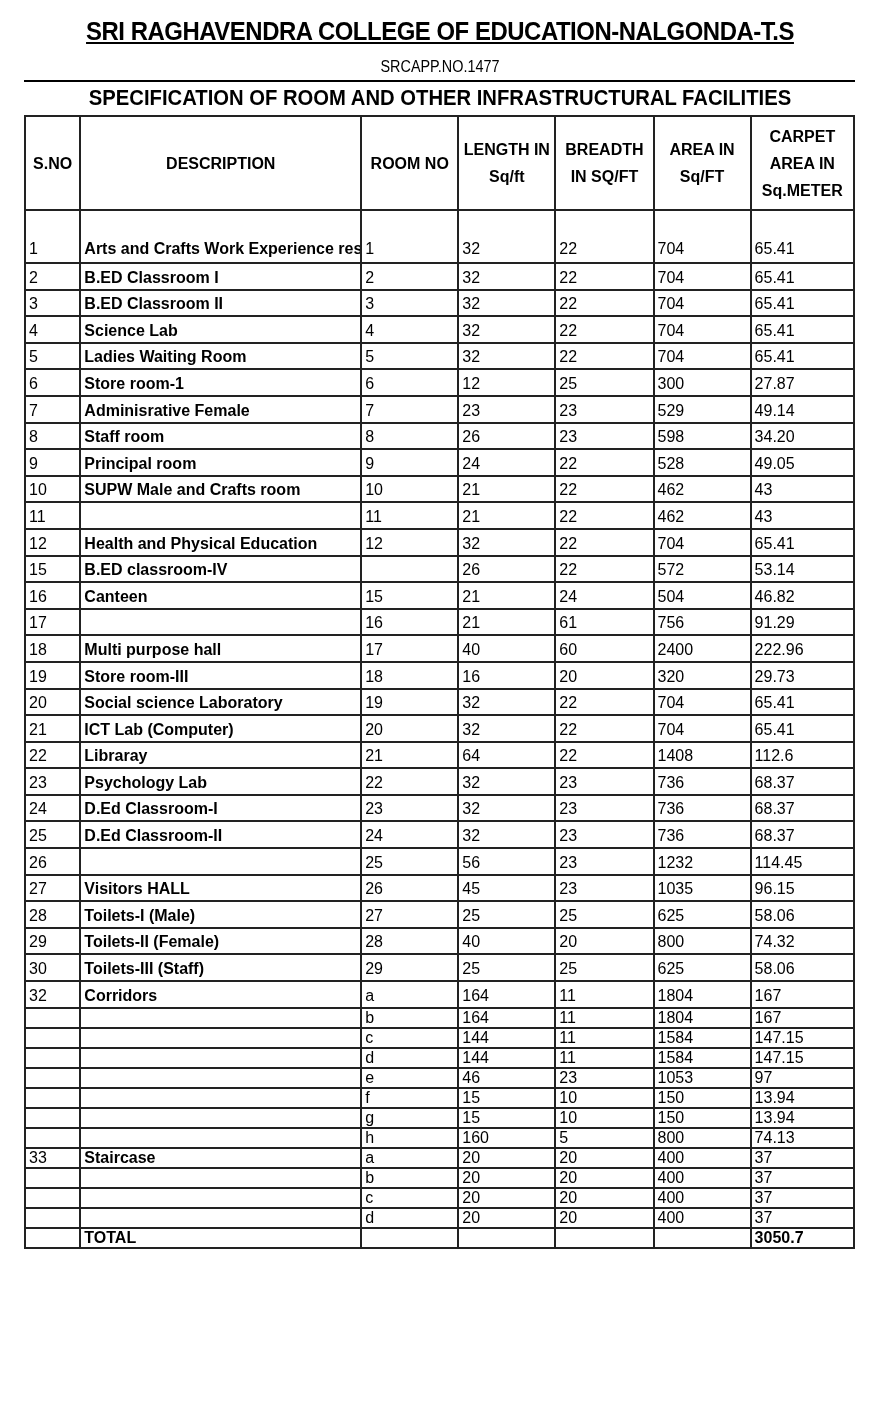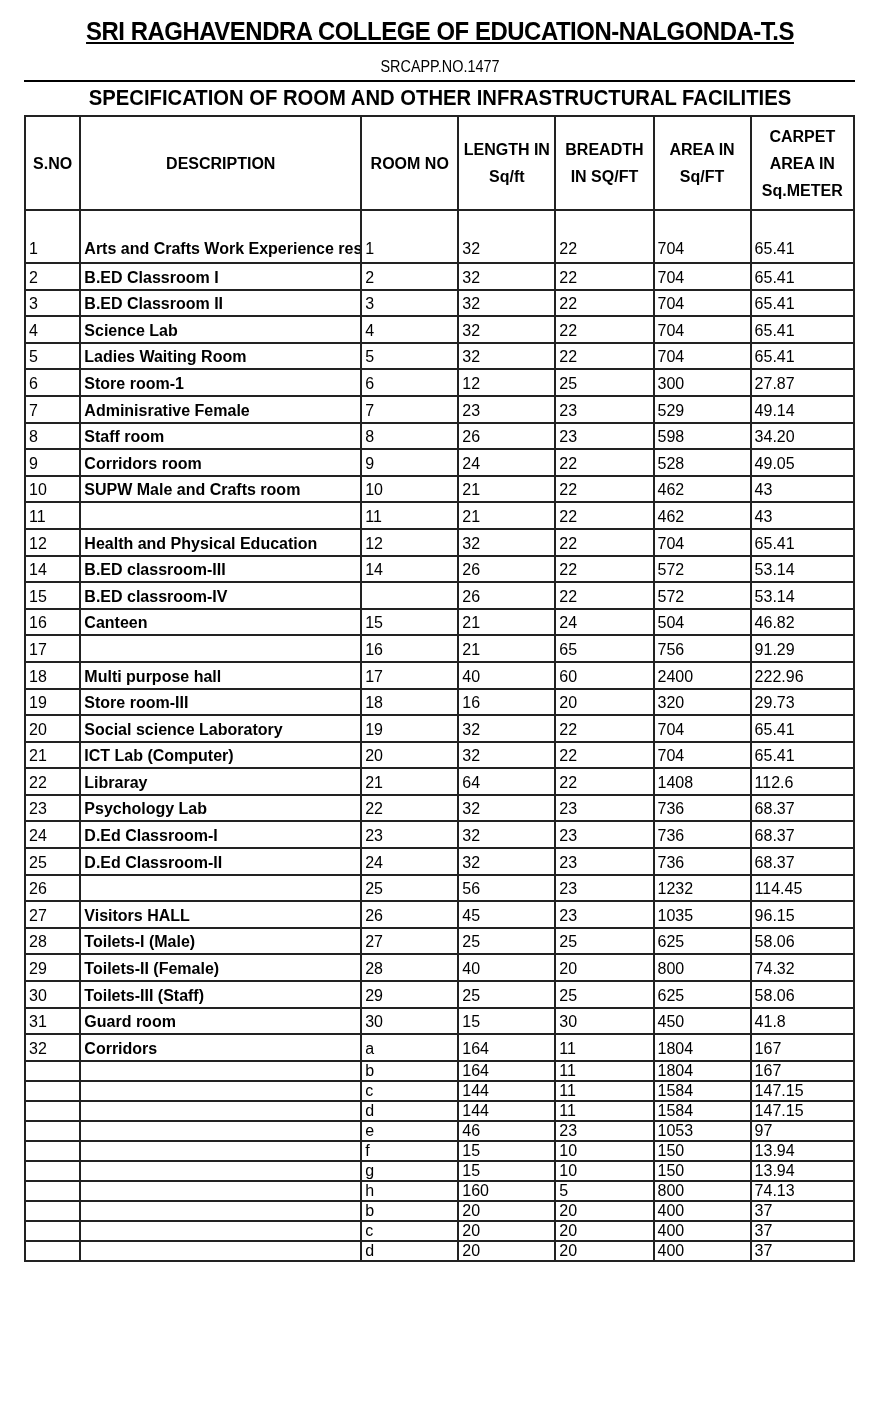--- a/index.html
+++ b/index.html
@@ -135,21 +135,21 @@
         <td>8</td>
         <td class="desc">Staff room</td>
         <td>8</td>
         <td>26</td>
         <td>23</td>
         <td>598</td>
         <td>34.20</td>
       </tr>
       <tr class="std">
         <td>9</td>
-        <td class="desc">Corridors room</td>
+        <td class="desc">Principal room</td>
         <td>9</td>
         <td>24</td>
         <td>22</td>
         <td>528</td>
         <td>49.05</td>
       </tr>
       <tr class="std">
         <td>10</td>
         <td class="desc">SUPW Male and Crafts room</td>
         <td>10</td>
@@ -170,29 +170,20 @@
       <tr class="std">
         <td>12</td>
         <td class="desc">Health and Physical Education</td>
         <td>12</td>
         <td>32</td>
         <td>22</td>
         <td>704</td>
         <td>65.41</td>
       </tr>
       <tr class="std">
-        <td>14</td>
-        <td class="desc">B.ED classroom-III</td>
-        <td>14</td>
-        <td>26</td>
-        <td>22</td>
-        <td>572</td>
-        <td>53.14</td>
-      </tr>
-      <tr class="std">
         <td>15</td>
         <td class="desc">B.ED classroom-IV</td>
         <td></td>
         <td>26</td>
         <td>22</td>
         <td>572</td>
         <td>53.14</td>
       </tr>
       <tr class="std">
         <td>16</td>
@@ -201,21 +192,21 @@
         <td>21</td>
         <td>24</td>
         <td>504</td>
         <td>46.82</td>
       </tr>
       <tr class="std">
         <td>17</td>
         <td class="desc"></td>
         <td>16</td>
         <td>21</td>
-        <td>65</td>
+        <td>61</td>
         <td>756</td>
         <td>91.29</td>
       </tr>
       <tr class="std">
         <td>18</td>
         <td class="desc">Multi purpose hall</td>
         <td>17</td>
         <td>40</td>
         <td>60</td>
         <td>2400</td>
@@ -323,29 +314,20 @@
       <tr class="std">
         <td>30</td>
         <td class="desc">Toilets-III (Staff)</td>
         <td>29</td>
         <td>25</td>
         <td>25</td>
         <td>625</td>
         <td>58.06</td>
       </tr>
       <tr class="std">
-        <td>31</td>
-        <td class="desc">Guard room</td>
-        <td>30</td>
-        <td>15</td>
-        <td>30</td>
-        <td>450</td>
-        <td>41.8</td>
-      </tr>
-      <tr class="std">
         <td>32</td>
         <td class="desc">Corridors</td>
         <td>a</td>
         <td>164</td>
         <td>11</td>
         <td>1804</td>
         <td>167</td>
       </tr>
       <tr class="sub">
         <td></td>
@@ -404,40 +386,58 @@
       <tr class="sub">
         <td></td>
         <td class="desc"></td>
         <td>h</td>
         <td>160</td>
         <td>5</td>
         <td>800</td>
         <td>74.13</td>
       </tr>
       <tr class="sub">
-        <td></td>
-        <td class="desc"></td>
-        <td>b</td>
+        <td>33</td>
+        <td class="desc">Staircase</td>
+        <td>a</td>
         <td>20</td>
         <td>20</td>
         <td>400</td>
         <td>37</td>
       </tr>
       <tr class="sub">
         <td></td>
         <td class="desc"></td>
-        <td>c</td>
+        <td>b</td>
         <td>20</td>
         <td>20</td>
         <td>400</td>
         <td>37</td>
       </tr>
       <tr class="sub">
         <td></td>
         <td class="desc"></td>
-        <td>d</td>
+        <td>c</td>
         <td>20</td>
         <td>20</td>
         <td>400</td>
         <td>37</td>
+      </tr>
+      <tr class="sub">
+        <td></td>
+        <td class="desc"></td>
+        <td>d</td>
+        <td>20</td>
+        <td>20</td>
+        <td>400</td>
+        <td>37</td>
+      </tr>
+      <tr class="sub">
+        <td></td>
+        <td class="bold">TOTAL</td>
+        <td></td>
+        <td></td>
+        <td></td>
+        <td></td>
+        <td class="bold">3050.7</td>
       </tr>
     </tbody>
 </table>
 
 </body></html>

